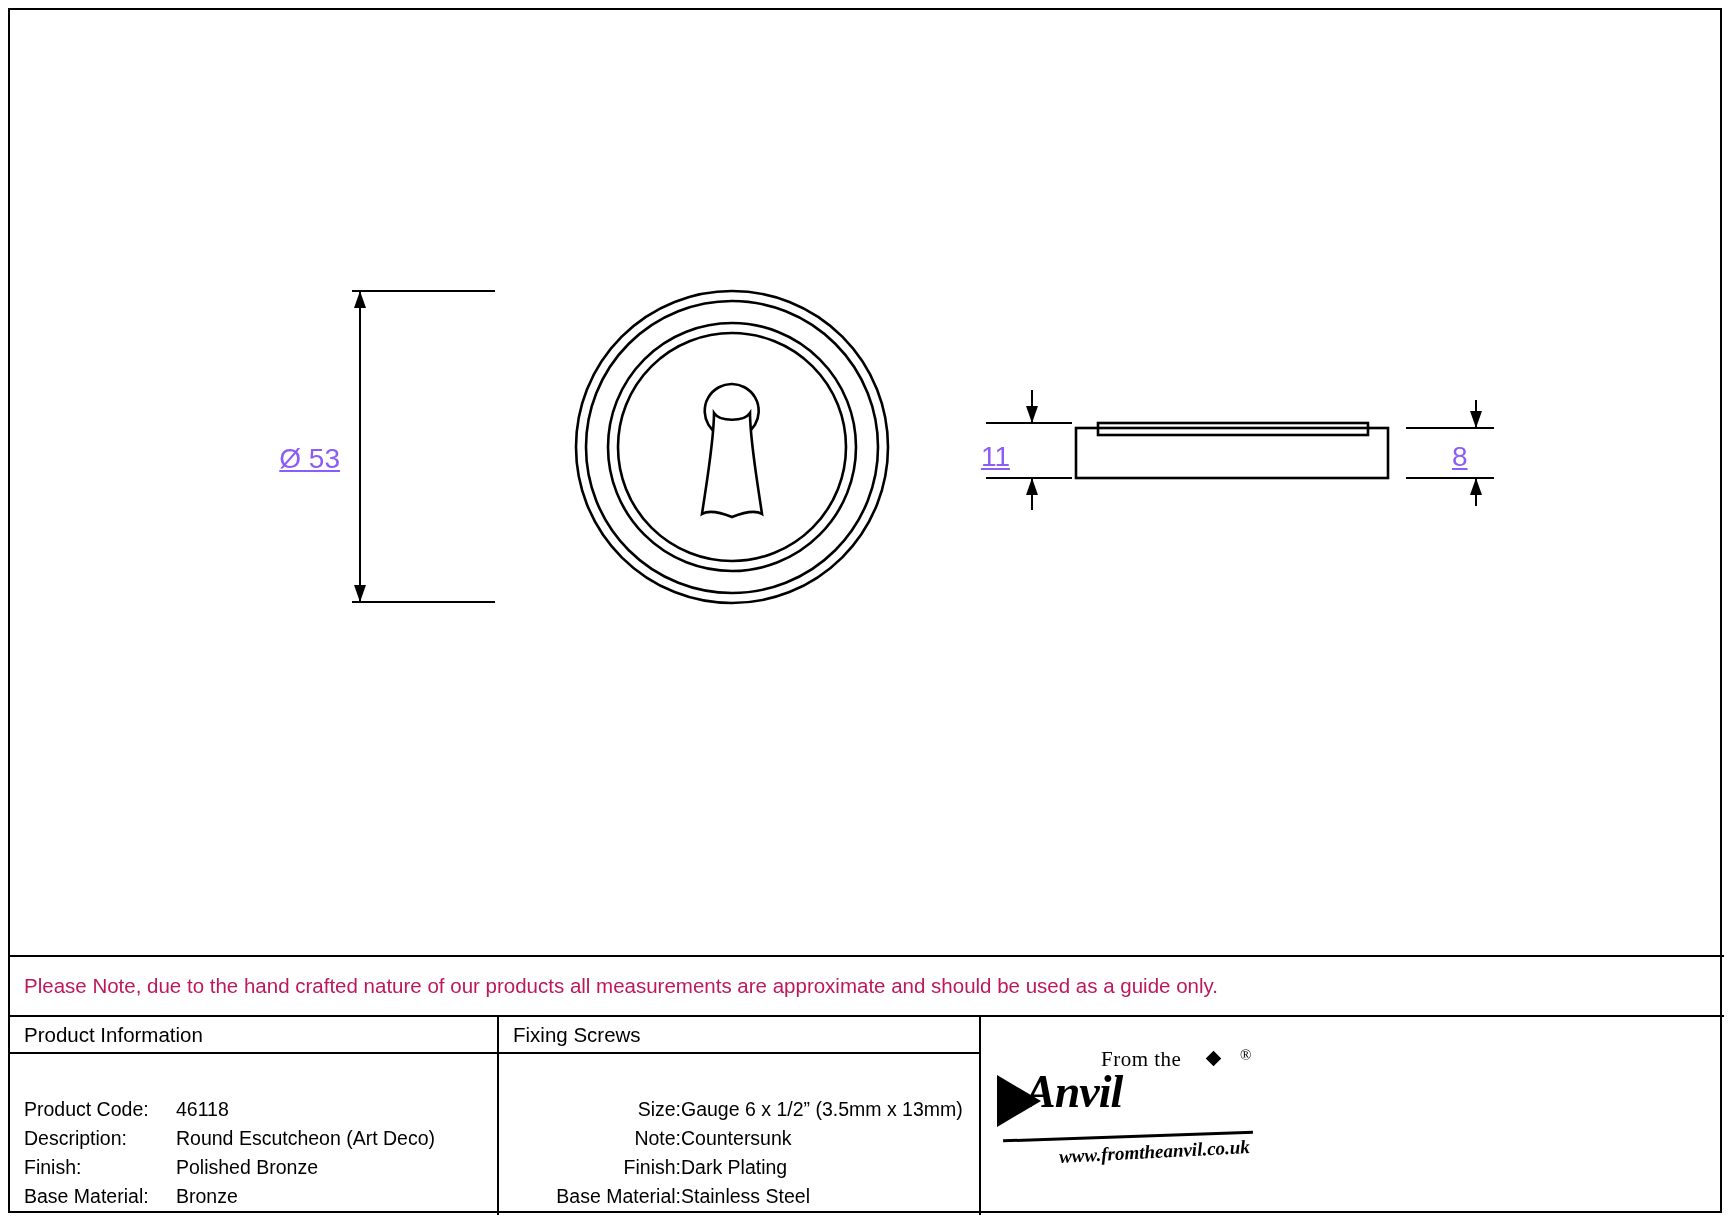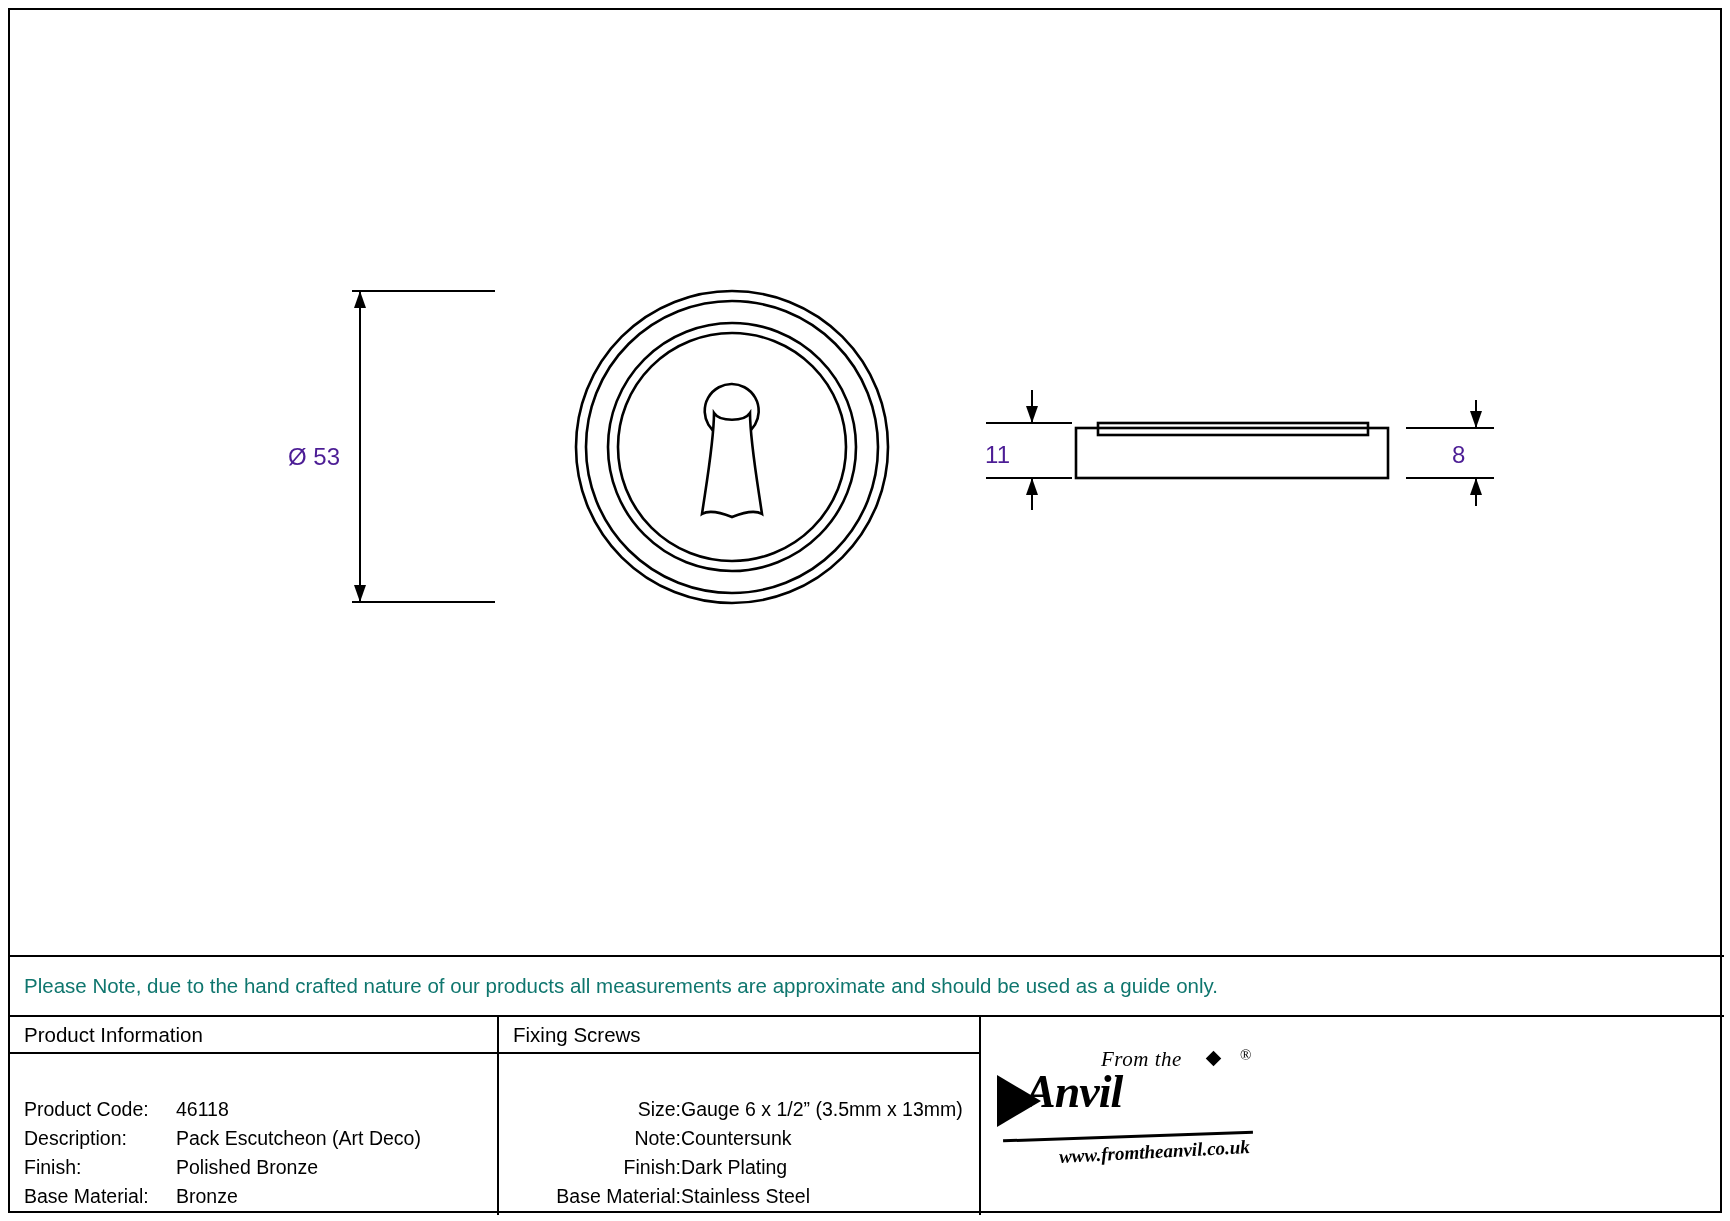--- a/index.html
+++ b/index.html
@@ -34,43 +34,44 @@
     position: absolute;
     left: 0;
     top: 0;
     width: 1714px;
     height: 945px;
   }
 
   
   .dim-label {
     position: absolute;
-    font-size: 24px;
+    font-size: 28px;
     font-family: "Liberation Sans", sans-serif;
-    color: #4c1d95;
+    color: #8b5cf6;
     white-space: nowrap;
+    text-decoration: underline;
   }
 
   
   .note-bar {
     position: absolute;
     left: 0;
     top: 945px;
     width: 1714px;
     height: 62px;
     border-top: 2px solid #000000;
     border-bottom: 2px solid #000000;
     box-sizing: border-box;
     display: flex;
     align-items: center;
   }
   .note-text {
     padding-left: 14px;
     font-size: 20.5px;
-    color: #0f766e;
+    color: #be185d;
   }
 
   
   .table-wrap {
     position: absolute;
     left: 0;
     top: 1007px;
     width: 1714px;
     height: 198px;
     display: flex;
@@ -124,21 +125,20 @@
     width: 262px;
     height: 142px;
   }
   .logo-fromthe {
     position: absolute;
     left: 104px;
     top: 2px;
     font-family: "Liberation Serif", serif;
     font-size: 21px;
     letter-spacing: 0.5px;
-    font-style: italic;
   }
   .logo-diamond {
     position: absolute;
     left: 211px;
     top: 8px;
     width: 11px;
     height: 11px;
     background: #000;
     transform: rotate(45deg);
   }
@@ -274,21 +274,21 @@
 
       <div class="col col-prodinfo">
         <div class="col-header">Product Information</div>
         <div class="col-body">
           <div class="kv">
             <span class="k">Product Code:</span>
             <span class="v">46118</span>
           </div>
           <div class="kv">
             <span class="k">Description:</span>
-            <span class="v">Pack Escutcheon (Art Deco)</span>
+            <span class="v">Round Escutcheon (Art Deco)</span>
           </div>
           <div class="kv">
             <span class="k">Finish:</span>
             <span class="v">Polished Bronze</span>
           </div>
           <div class="kv">
             <span class="k">Base Material:</span>
             <span class="v">Bronze</span>
           </div>
         </div>

